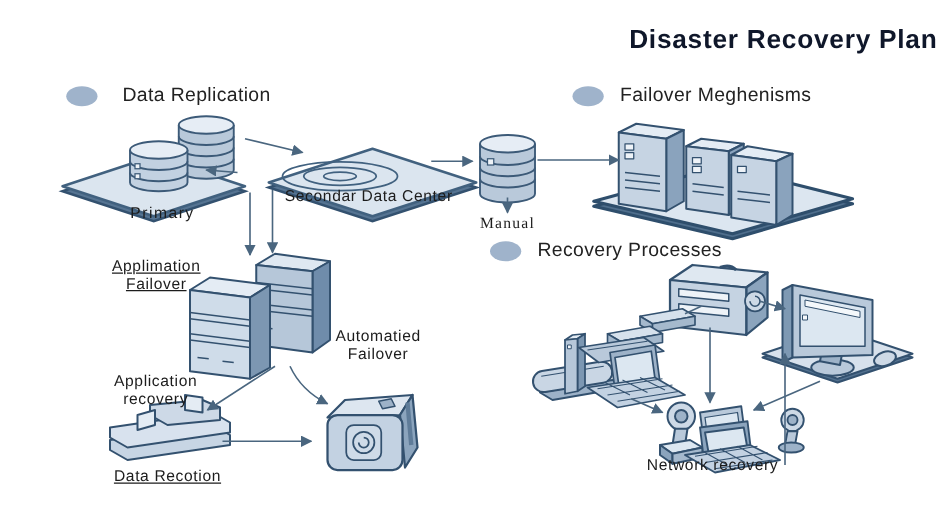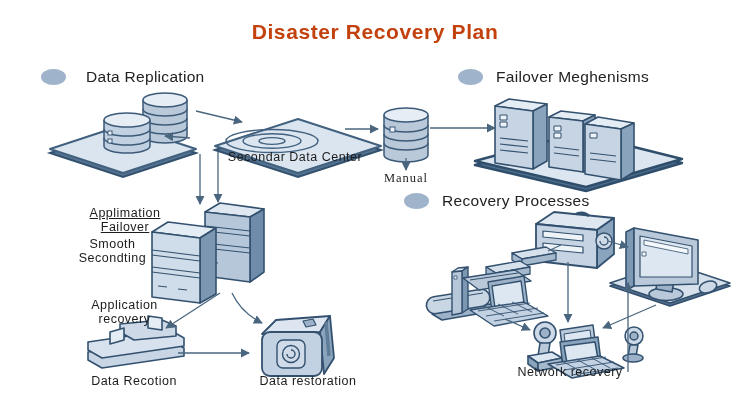--- a/index.html
+++ b/index.html
@@ -1,22 +1,22 @@
 <!DOCTYPE html>
 <html><head>
 <meta charset="utf-8">
 <style>
   html,body{margin:0;padding:0;background:#ffffff;}
   .canvas{
     position:relative;width:750px;height:410px;background:#ffffff;overflow:hidden;
     font-family:"Liberation Sans", sans-serif;color:#1b1b1b;
   }
   .title{
-    position:absolute;left:0;top:20px;width:750px;text-align:center;
-    font-size:21px;font-weight:bold;letter-spacing:.6px;color:#c2410c;
+    position:absolute;left:0;top:20px;width:750px;text-align:right;
+    font-size:21px;font-weight:bold;letter-spacing:.6px;color:#0f172a;
   }
   .sec-hdr{position:absolute;display:flex;align-items:center;gap:13px;}
   .bullet{width:25px;height:16px;border-radius:50%;background:#9fb3cb;flex:0 0 auto;}
   .sec-label{font-size:15.5px;letter-spacing:.3px;color:#222;}
   .lbl{
     position:absolute;font-size:12.5px;line-height:1.15;text-align:center;
     color:#1c1c1c;letter-spacing:.5px;
   }
   svg{position:absolute;left:0;top:0;}
 </style>
@@ -222,35 +222,35 @@
       <path d="M568,262 L568,322" marker-end="url(#ah)"></path>
       <path d="M608,241 L628,247" marker-end="url(#ah)"></path>
       <path d="M628,372 L628,283" marker-end="url(#ah)"></path>
       <path d="M656,305 L603,328" marker-end="url(#ah)"></path>
       <path d="M505,319 L530,330" marker-end="url(#ah)"></path>
     </g>
   </svg>
 
   <div class="title">Disaster Recovery Plan</div>
 
-  <div class="sec-hdr" style="left:41px;top:68px;gap:20px;">
+  <div class="sec-hdr" style="left:53px;top:68px;gap:20px;">
     <span class="bullet"></span>
     <span class="sec-label">Data Replication</span>
   </div>
   <div class="sec-hdr" style="left:458px;top:68px;">
     <span class="bullet"></span>
     <span class="sec-label">Failover Meghenisms</span>
   </div>
-  <div class="sec-hdr" style="left:404px;top:192px;">
+  <div class="sec-hdr" style="left:392px;top:192px;">
     <span class="bullet"></span>
     <span class="sec-label">Recovery Processes</span>
   </div>
 
+  <div class="lbl" style="left:85px;top:163px;width:90px;letter-spacing:1.2px;">Primary</div>
   <div class="lbl" style="left:220px;top:150px;width:150px;white-space:nowrap;">Secondar Data Center</div>
   <div class="lbl" style="left:370px;top:171px;width:72px;letter-spacing:1px;font-family:Liberation Serif, serif;">Manual</div>
   <div class="lbl" style="left:70px;top:206px;width:110px;text-decoration:underline;">Applimation Failover</div>
-  <div class="lbl" style="left:60px;top:237px;width:105px;">Smooth Secondting</div>
+  <div class="lbl" style="left:255px;top:262px;width:95px;">Automatied Failover</div>
   <div class="lbl" style="left:72px;top:298px;width:105px;">Application recovery</div>
-  <div class="lbl" style="left:70px;top:374px;width:128px;white-space:nowrap;">Data Recotion</div>
-  <div class="lbl" style="left:238px;top:374px;width:140px;white-space:nowrap;">Data restoration</div>
+  <div class="lbl" style="left:70px;top:374px;width:128px;white-space:nowrap;text-decoration:underline;">Data Recotion</div>
   <div class="lbl" style="left:495px;top:365px;width:150px;white-space:nowrap;">Network recovery</div>
 
 </div>
 
 </body></html>

